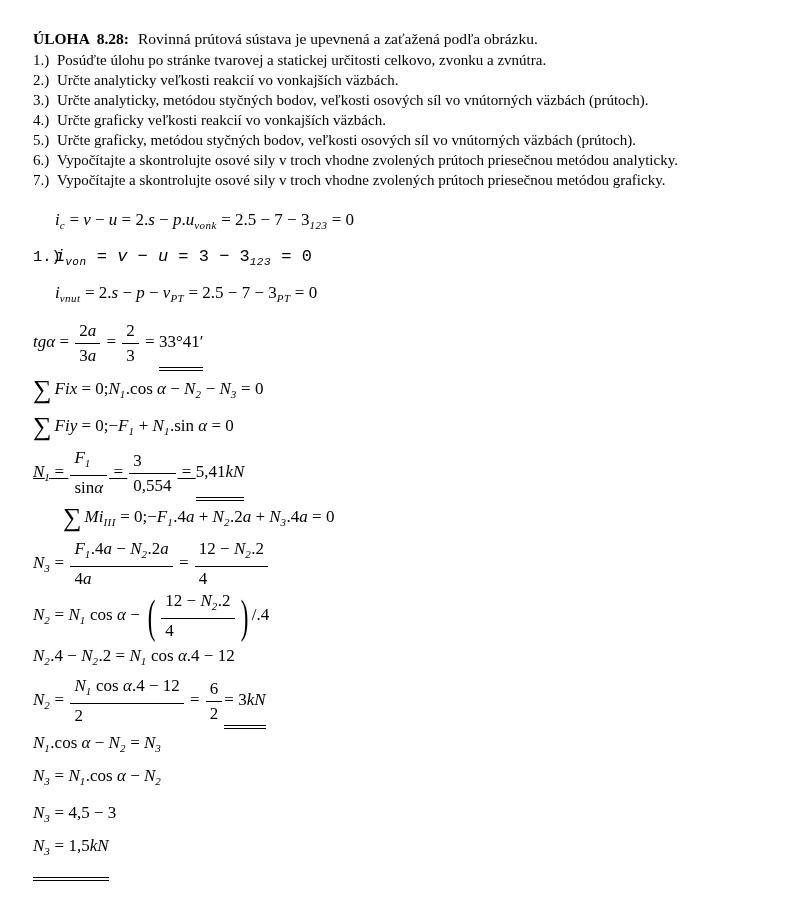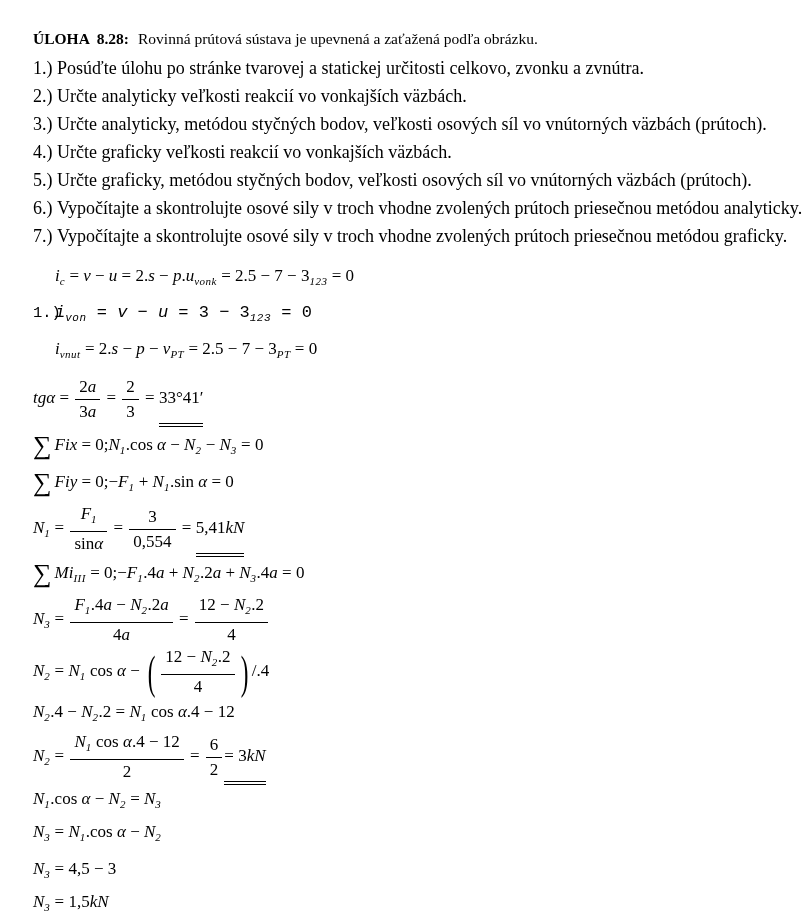--- a/index.html
+++ b/index.html
@@ -8,64 +8,64 @@
     box-sizing: border-box;
     padding: 28px 20px 0 33px;
     background: #ffffff;
     color: #000000;
     font-family: "Liberation Serif", "DejaVu Serif", serif;
     overflow: hidden;
   }
   
   .title-line { font-size: 15.5px; line-height: 22px; white-space: nowrap; }
   .title-label { font-weight: bold; white-space: pre; margin-right: 9px; }
-  .task { font-size: 18px; line-height: 20px; white-space: nowrap; margin-top: 8px; }
+  .task { font-size: 15px; line-height: 20px; white-space: nowrap; }
   .task-num { display: inline-block; width: 24px; }
   
   #equations { margin-top: 0; }
   .eq {
     font-size: 17px;
     line-height: 27px;
     white-space: pre;
     padding-left: 0;
   }
   .eq.indented { padding-left: 22px; }
   .eq-label {
     display: inline-block; width: 22px; margin-left: -22px;
     font-style: normal; font-size: 15.5px;
   }
   #equations .eq:nth-child(1) { margin-top: 16px; }
   #equations .eq:nth-child(2) { margin-top: 4px; font-family: Liberation Mono, monospace; }
   #equations .eq:nth-child(3) { margin-top: 3px; }
   #equations .eq:nth-child(4) { margin-top: 8px; }
   #equations .eq:nth-child(5) { margin-top: 4px; }
   #equations .eq:nth-child(6) { margin-top: 4px; }
-  #equations .eq:nth-child(7) { margin-top: 2px; }
-  #equations .eq:nth-child(8) { margin-top: 2px; }
+  #equations .eq:nth-child(7) { margin-top: 2px; text-decoration: underline; }
+  #equations .eq:nth-child(8) { margin-top: 2px; margin-left: 30px; }
   #equations .eq:nth-child(9) { margin-top: 2px; }
   #equations .eq:nth-child(15) { margin-top: 4px; }
   .mt-r { font-style: normal; }
   .mt-v { font-style: italic; }
   .mt-s {
     font-style: italic;
     font-size: 11px;
     vertical-align: -4px;
     letter-spacing: 0.5px;
   }
   .mt-sum {
     font-style: normal;
     font-size: 26px;
     line-height: 1;
     vertical-align: -4px;
     margin-right: 3px;
   }
   .mt-f {
     display: inline-block;
     vertical-align: middle;
-    text-align: center;
+    text-align: left;
     margin: 0 2px;
     line-height: 22px;
   }
   .mt-n {
     display: block;
     border-bottom: 1px solid #000;
     padding: 0 4px 1px 4px;
   }
   .mt-d { display: block; padding: 1px 4px 0 4px; }
   .mt-p {

